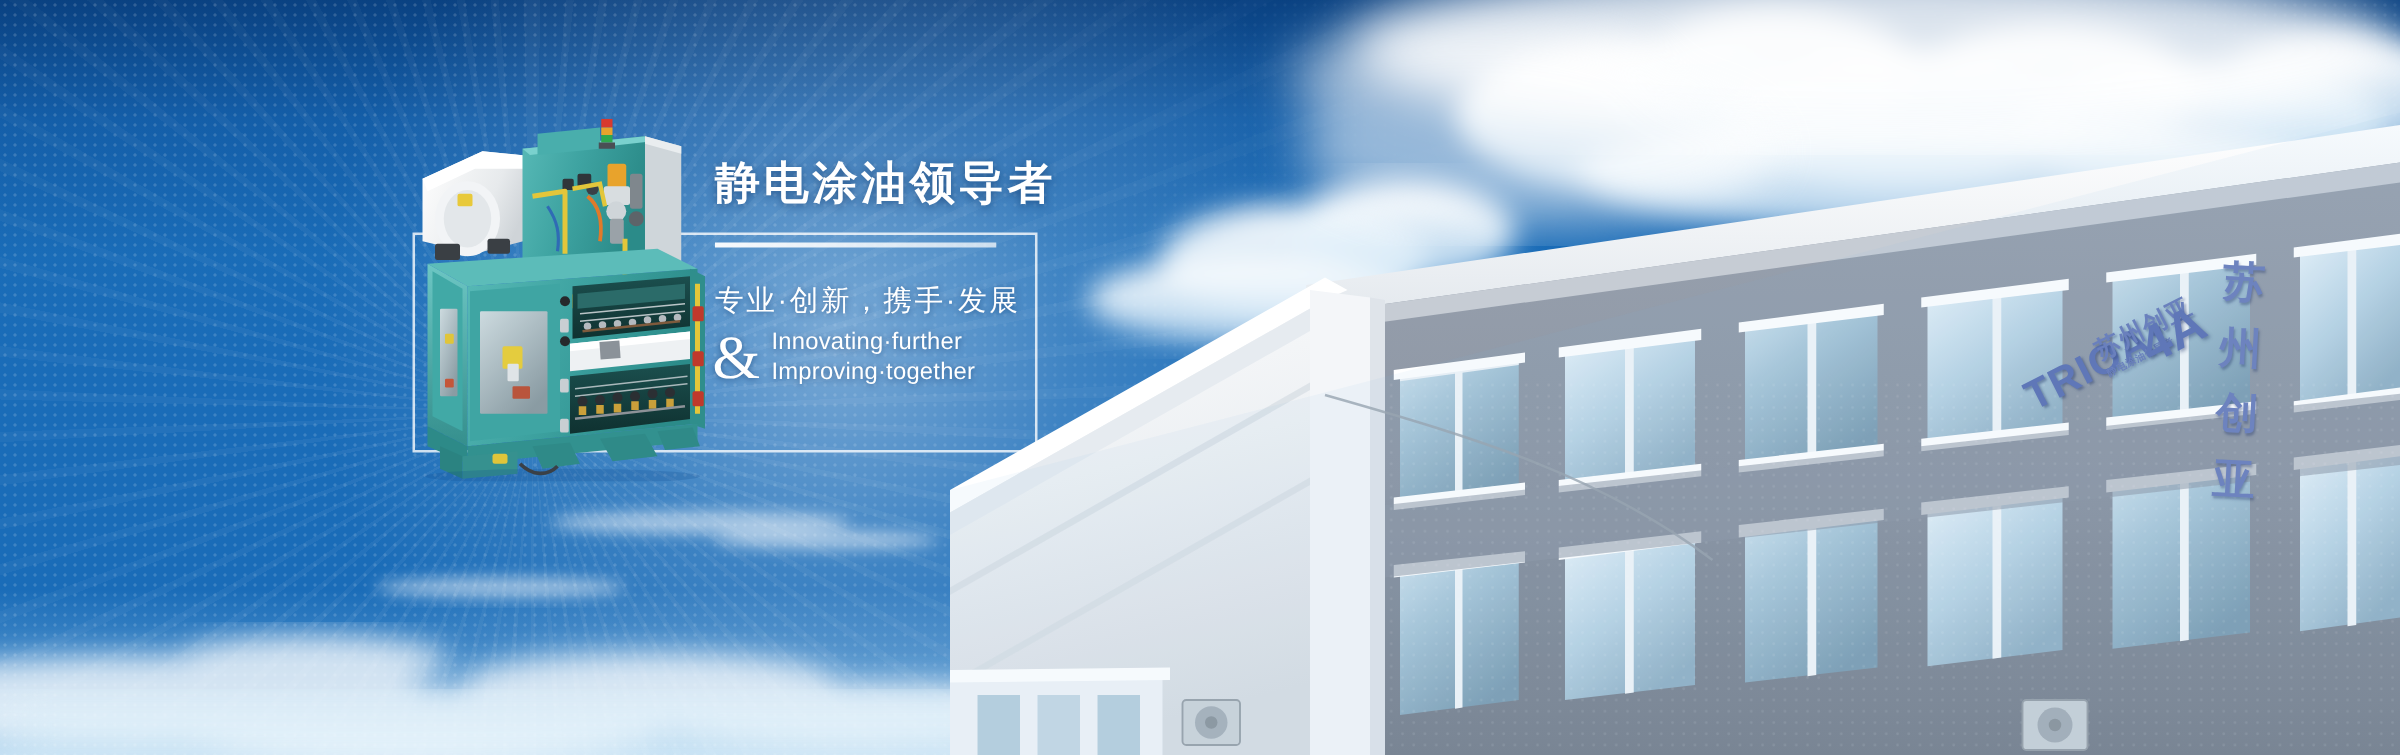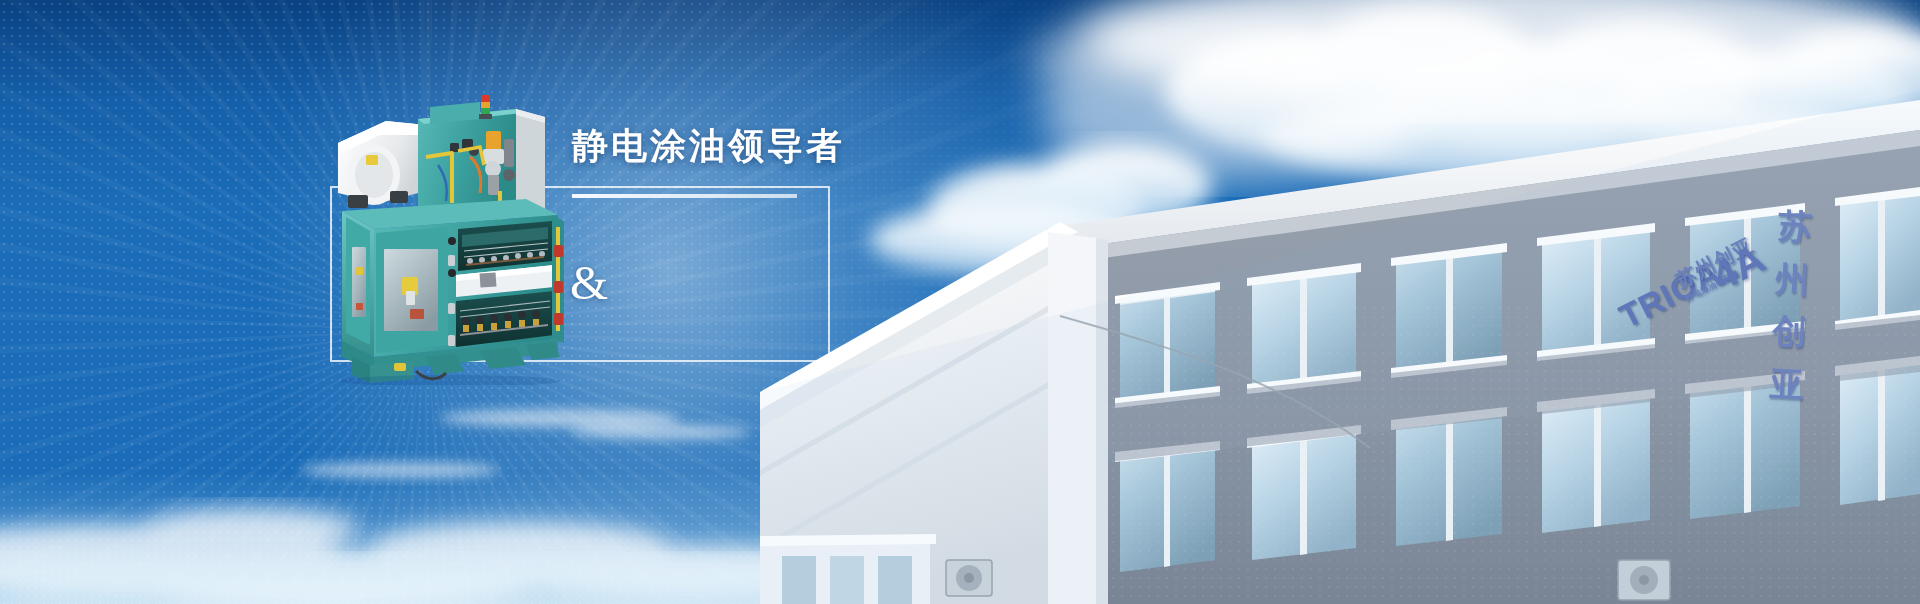--- a/index.html
+++ b/index.html
@@ -523,17 +523,22 @@
       <path d="M196 250 L224 247 L230 262 L202 265 Z" fill="#2f8a88"></path>
 
       <ellipse cx="120" cy="286" rx="110" ry="6" fill="#0c4a8f" opacity=".22"></ellipse>
 
       <path d="M86 276 C 96 286, 108 286, 116 278" stroke="#3a4046" stroke-width="3" fill="none"></path>
       <rect x="64" y="268" width="12" height="8" rx="2" fill="#e0c53a"></rect>
     </svg>
   </div>
 
   <div class="headline">静电涂油领导者</div>
+  <div class="sub-cn">专业·创新，携手·发展</div>
   <div class="en-wrap">
     <div class="amp">&amp;</div>
+    <div class="en-lines">
+      <div>Innovating·further</div>
+      <div>Improving·together</div>
+    </div>
   </div>
 
 </div>
 
 </body></html>

